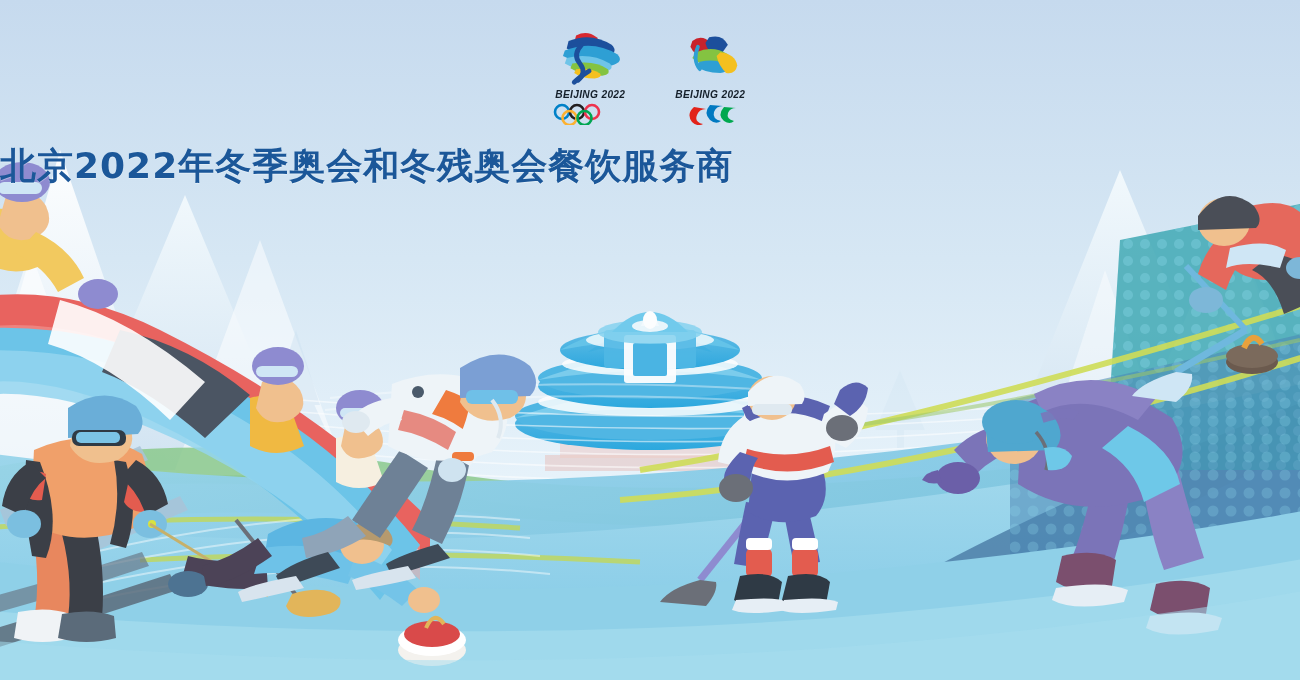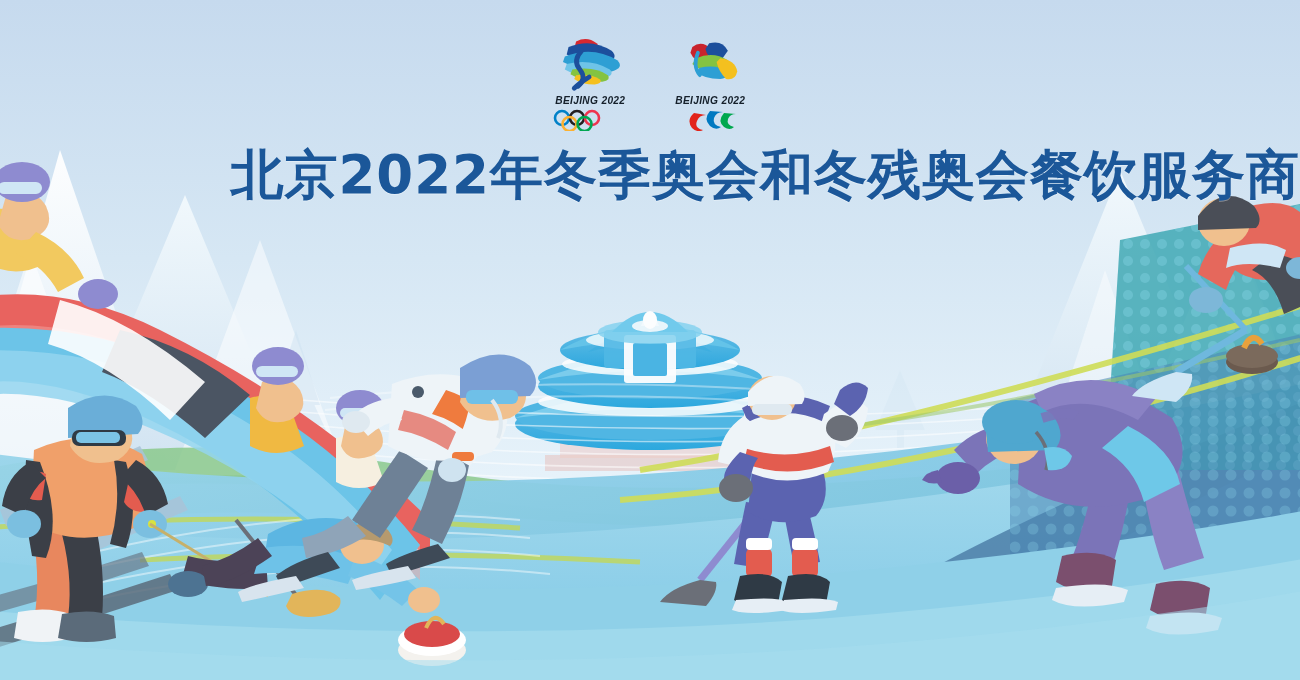--- a/index.html
+++ b/index.html
@@ -12,40 +12,40 @@
   #banner{
     position:relative; width:1300px; height:680px; overflow:hidden;
     background:linear-gradient(180deg,#c6daee 0%,#cfe2f2 30%,#dcecf7 55%,#e6f2fa 75%,#eaf5fb 100%);
   }
   .layer{ position:absolute; inset:0; }
   .layer svg{ display:block; width:1300px; height:680px; }
 
   
   #emblems{
     position:absolute; left:0; right:0; top:28px; height:108px;
-    display:flex; justify-content:center; align-items:center; gap:32px;
+    display:flex; justify-content:center; align-items:flex-start; gap:32px;
     z-index:40; pointer-events:none;
   }
   .emblem{ width:88px; display:flex; flex-direction:column; align-items:center; }
   .emblem .mark{ height:58px; display:block; }
   .emblem .wordmark{
     font-family:"Liberation Sans","DejaVu Sans",sans-serif;
     font-weight:700; font-style:italic; font-size:10px; letter-spacing:0.3px;
     color:#15202b; margin-top:3px; white-space:nowrap;
     transform:scaleX(1.02);
   }
   .emblem .sub{ margin-top:3px; height:22px; }
 
   
   #title{
     position:absolute; top:148px; left:0; right:0; z-index:45;
-    text-align:right;
+    text-align:left;
     font-family:"DejaVu Sans","Liberation Sans",sans-serif;
     font-weight:700;
-    font-size:53px;
+    font-size:36px;
     letter-spacing:1px;
     color:#1b5799;
     line-height:1;
     white-space:nowrap;
     text-shadow:0 1px 0 rgba(255,255,255,.35);
   }
 </style>
 </head>
 <body>
 

